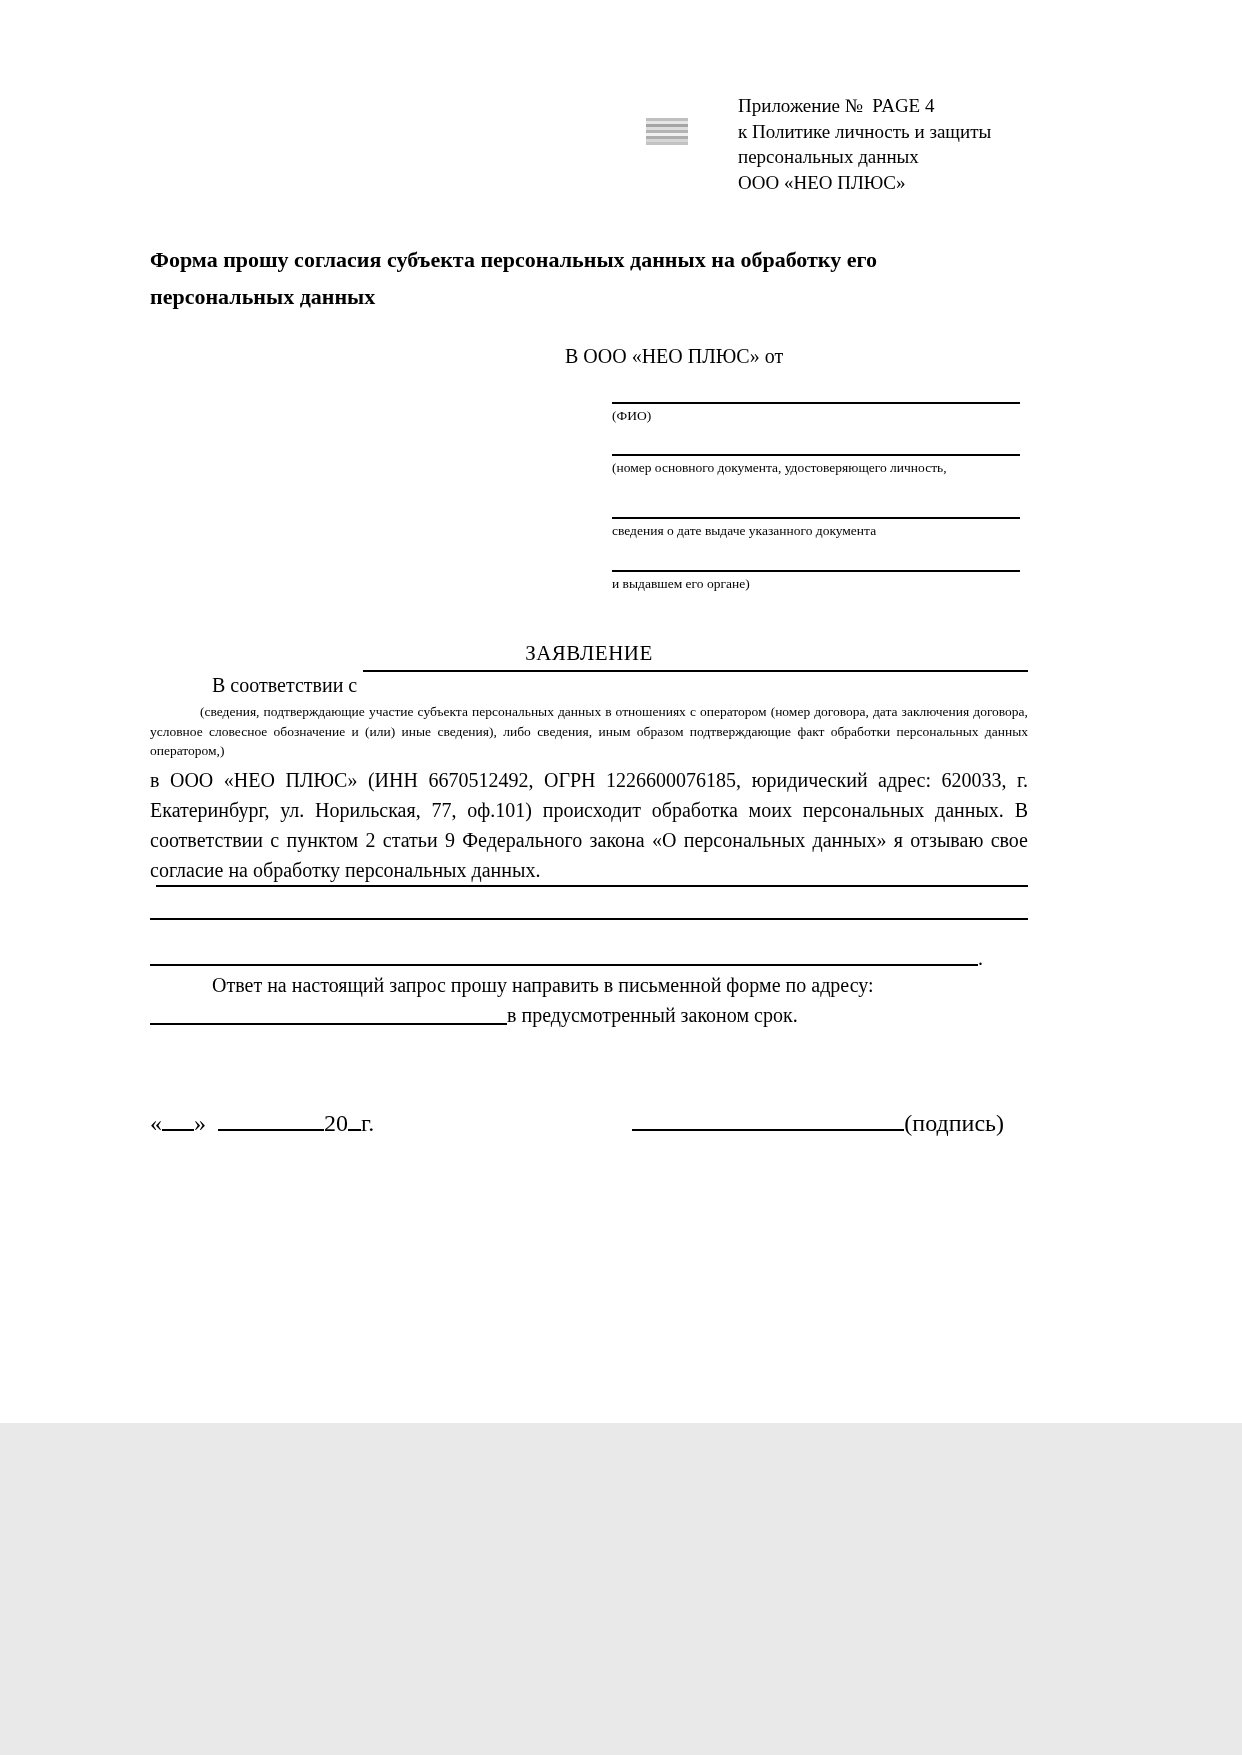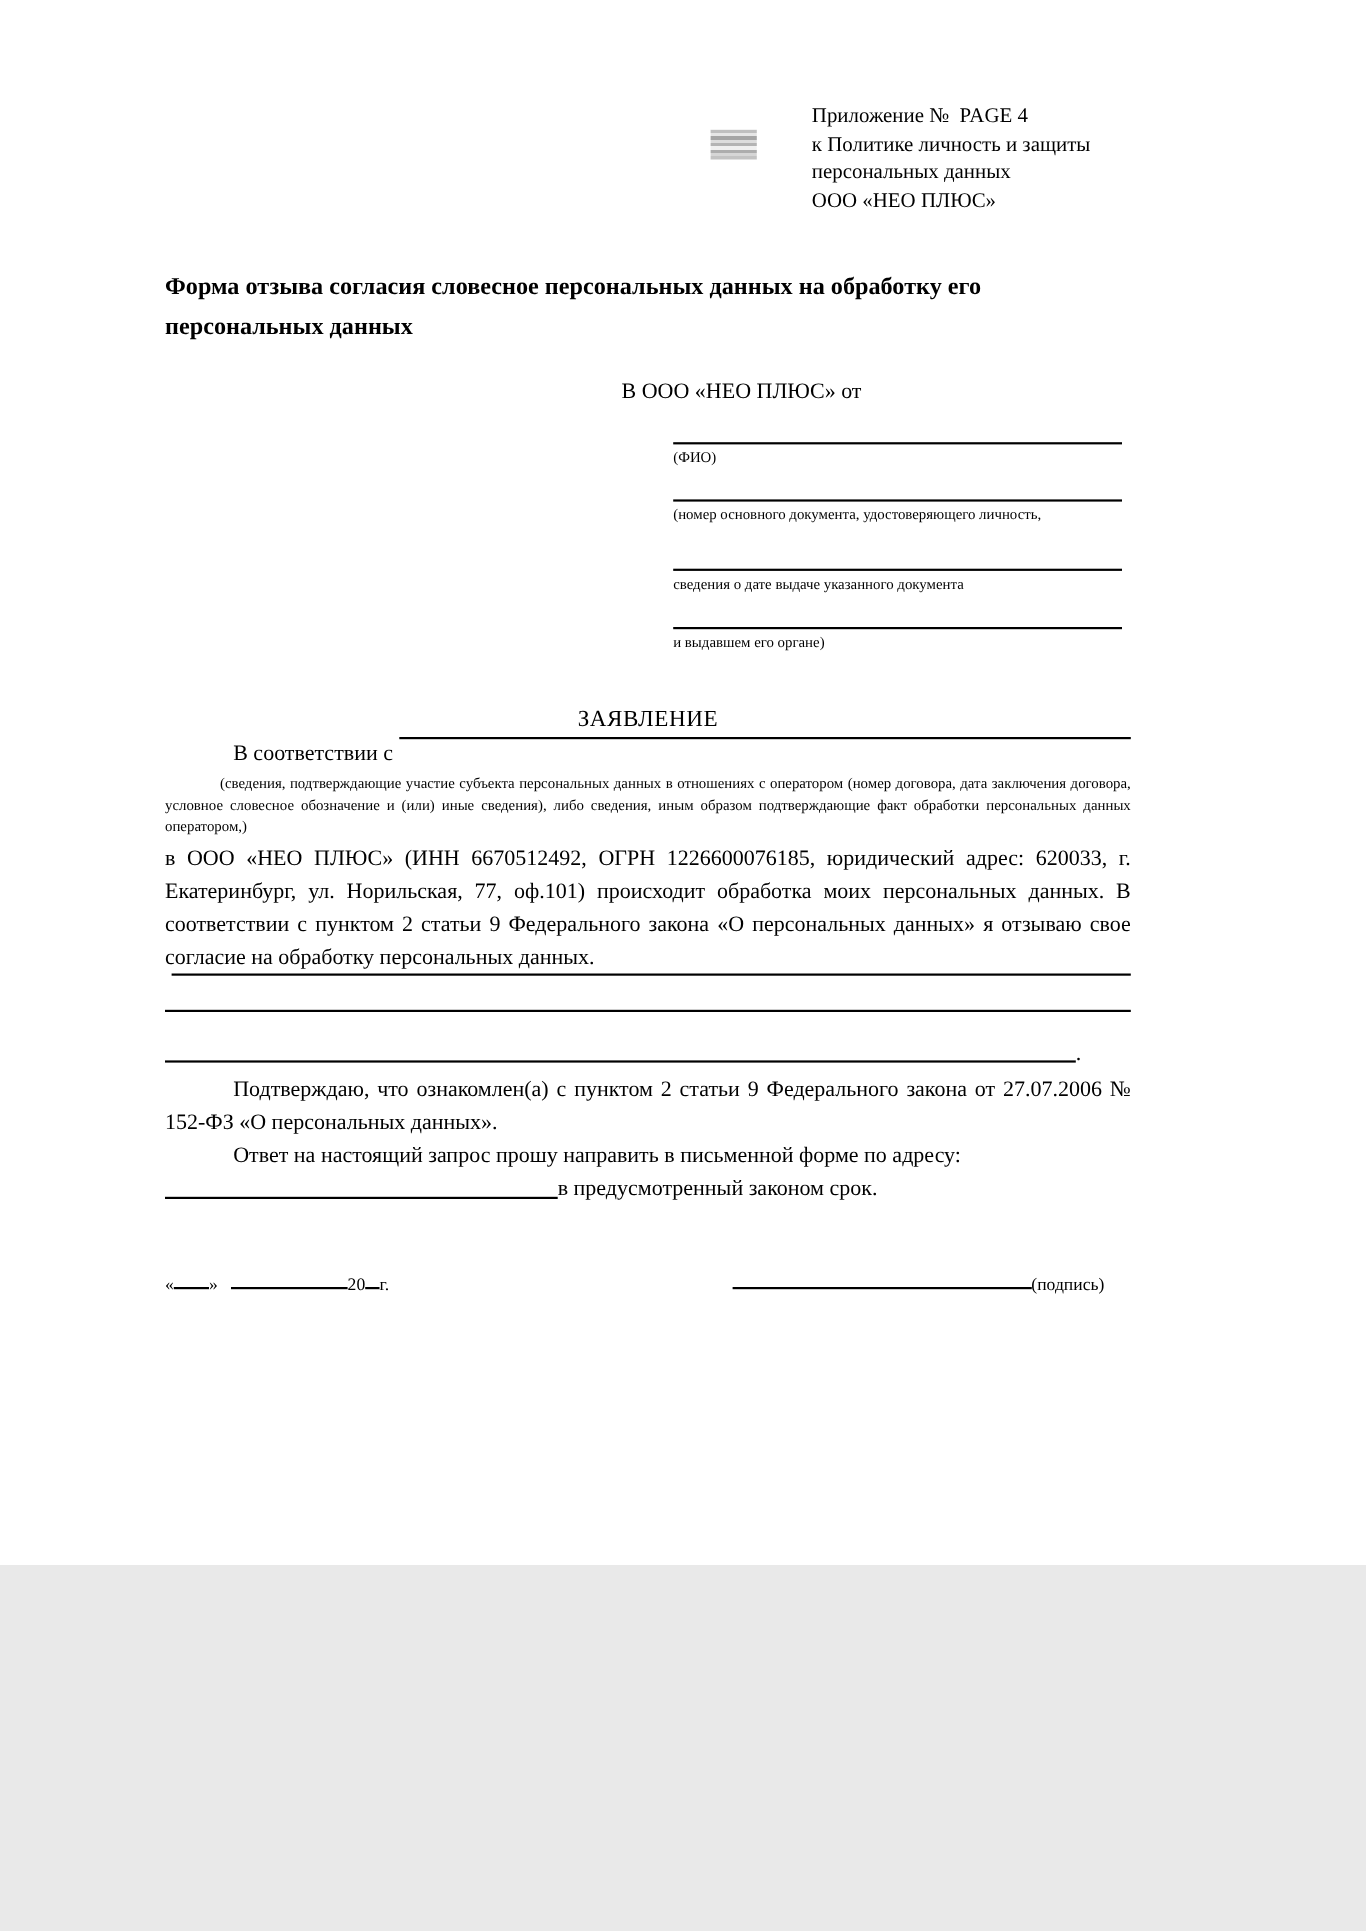--- a/index.html
+++ b/index.html
@@ -101,25 +101,25 @@
     line-height: 30px;
     text-align: justify;
     text-indent: 62px;
   }
   .confirm-para { margin-top: 5px; }
   .reply-line2 { display: flex; align-items: flex-end; font-size: 20px; line-height: 30px; }
   .reply-line2 .blank { width: 357px; border-bottom: 2px solid #000; height: 0; margin-bottom: 5px; }
 
   
   .sig-row {
-    margin-top: 64px;
+    margin-top: 80px;
     display: flex;
     justify-content: space-between;
     align-items: flex-end;
-    font-size: 16px;
+    font-size: 24px;
   }
   .inline-blank {
     display: inline-block;
     border-bottom: 2px solid #000;
     height: 0.85em;
   }
   .b-day { width: 32px; }
   .b-month { width: 106px; margin-left: 12px; }
   .b-yy { width: 13px; }
   .sign-group { margin-right: 24px; white-space: nowrap; }
@@ -133,21 +133,21 @@
   <div class="header-row">
     <div class="thumb-icon"></div>
     <div class="header-text">
       <div>Приложение №  PAGE 4</div>
       <div>к Политике личность и защиты</div>
       <div>персональных данных</div>
       <div>ООО «НЕО ПЛЮС»</div>
     </div>
   </div>
 
-  <div class="doc-title">Форма отзыва согласия словесное персональных данных на обработку его персональных данных</div>
+  <div class="doc-title">Форма прошу согласия субъекта персональных данных на обработку его персональных данных</div>
 
   <div class="to-line">В ООО «НЕО ПЛЮС» от</div>
 
   <div class="fields">
     <div class="u-line f1"></div>
     <div class="caption">(ФИО)</div>
     <div class="u-line f2"></div>
     <div class="caption">(номер основного документа, удостоверяющего личность,</div>
     <div class="u-line f3"></div>
     <div class="caption">сведения о дате выдаче указанного документа</div>
@@ -170,21 +170,20 @@
     <span class="fill-line"></span>
   </div>
 
   <div class="blank-full"></div>
 
   <div class="blank-row2">
     <span class="almost"></span>
     <span>.</span>
   </div>
 
-  <div class="confirm-para">Подтверждаю, что ознакомлен(а) с пунктом 2 статьи 9 Федерального закона от 27.07.2006 № 152-ФЗ «О персональных данных».</div>
 
   <div class="reply-para">Ответ на настоящий запрос прошу направить в письменной форме по адресу:</div>
 
   <div class="reply-line2">
     <span class="blank"></span>
     <span>в предусмотренный законом срок.</span>
   </div>
 
   <div class="sig-row">
     <div class="date-group">

